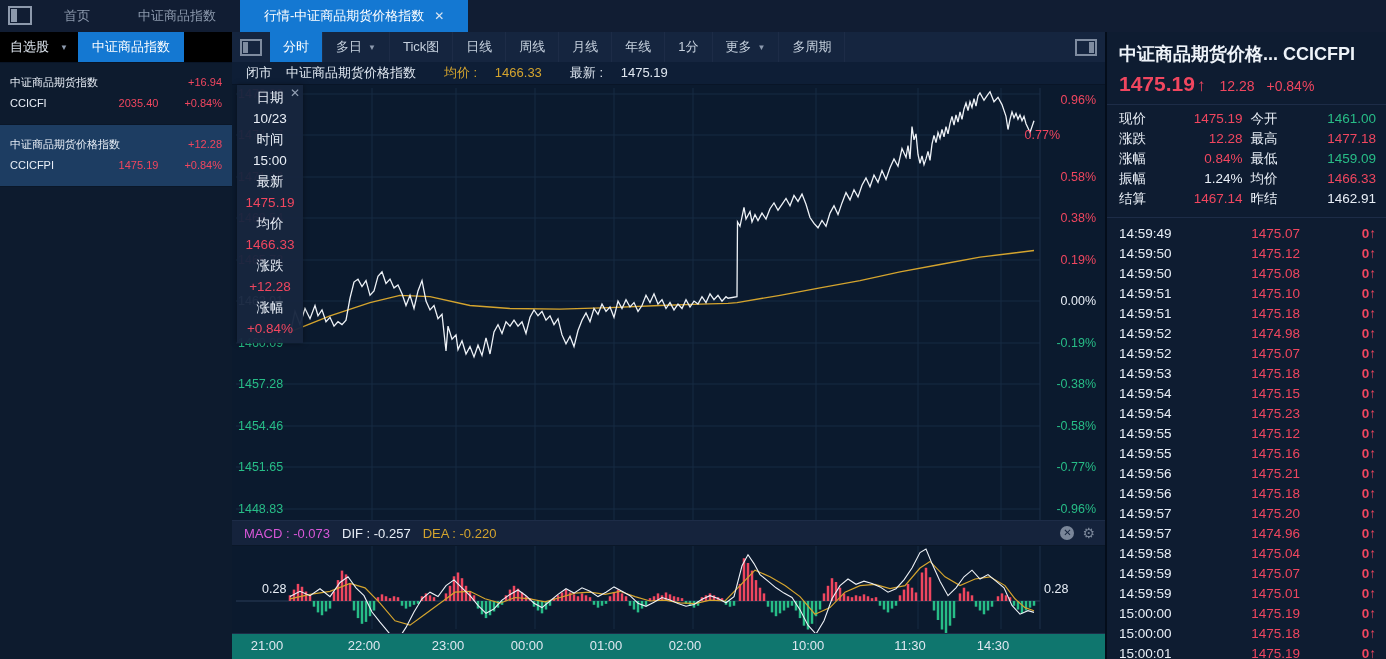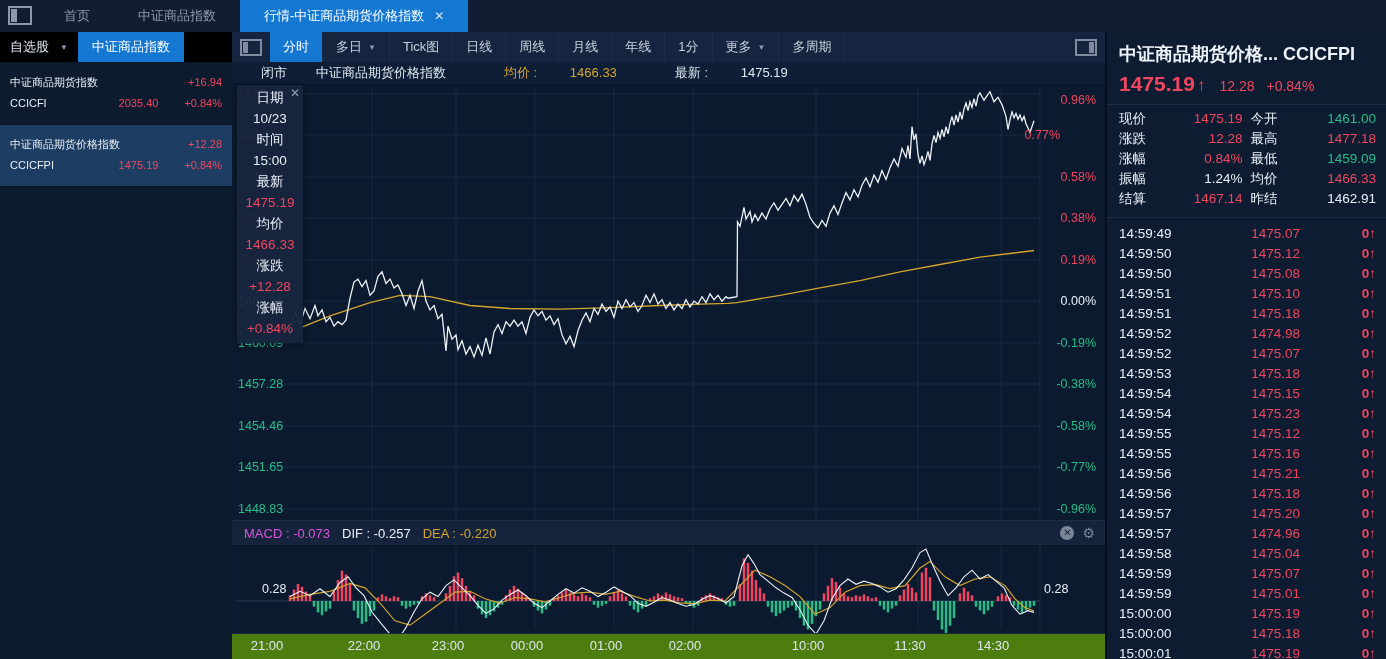--- a/index.html
+++ b/index.html
@@ -28,30 +28,30 @@
   #center-panel{position:absolute;top:32px;left:232px;width:873px;height:627px;background:#0b1a2e;}
   #chart-toolbar{position:absolute;top:0;left:0;width:873px;height:30px;background:#15253f;display:flex;align-items:stretch;border-bottom:1px solid #091527;}
   .ct-icon{width:18px;height:13px;border:2px solid #7f8ca0;margin:7px 8px 0 8px;position:relative;}
   .ct-icon.left-fill::after{content:"";position:absolute;left:1px;top:1px;bottom:1px;width:5px;background:#7f8ca0;}
   .ct-icon.right-fill::after{content:"";position:absolute;right:1px;top:1px;bottom:1px;width:5px;background:#7f8ca0;}
   .ct-item{display:flex;align-items:center;padding:0 13px;color:#c6d1de;border-right:1px solid #1d2c47;font-size:13px;}
   .ct-item.active{background:#1478d2;color:#fff;}
   .ct-right{margin-left:auto;display:flex;align-items:stretch;}
   .ct-right .ct-item{border-right:none;border-left:1px solid #1d2c47;}
   #status-row{position:absolute;top:30px;left:0;width:873px;height:22px;background:#0e1e36;display:flex;align-items:center;font-size:13px;border-bottom:1px solid #091527;}
-  #status-row span{margin-left:29px;}
+  #status-row span{margin-left:14px;}
   #chart-svg{position:absolute;top:52px;left:0;}
   .axis-label{position:absolute;font-size:12.5px;line-height:16px;height:16px;}
   .axis-label.right{text-align:right;}
   #macd-header{position:absolute;top:488px;left:0;width:873px;height:24px;background:#15233c;border-top:1px solid #1d2c47;border-bottom:1px solid #0a1728;display:flex;align-items:center;font-size:13px;}
   #macd-header .seg{margin-left:12px;}
   #macd-icons{margin-left:auto;margin-right:10px;display:flex;align-items:center;gap:8px;color:#7a8699;}
   .circle-x{width:14px;height:14px;border-radius:50%;background:#7a8699;color:#15233c;font-size:10px;line-height:14px;text-align:center;font-weight:bold;}
   .gear{font-size:14px;color:#7a8699;}
-  #time-axis{position:absolute;top:601px;left:0;width:873px;height:26px;border-top:1px solid #1d2c47;background:#4d7c0f;}
+  #time-axis{position:absolute;top:601px;left:0;width:873px;height:26px;border-top:1px solid #1d2c47;background:#0f766e;}
   .time-label{position:absolute;top:4px;transform:translateX(-50%);font-size:13px;color:#dfe7f0;}
   
   #chart-tooltip{position:absolute;top:53px;left:5px;width:66px;background:rgba(23,37,62,0.96);z-index:5;padding:2px 0 4px 0;box-shadow:0 0 6px rgba(0,0,0,0.4);}
   #tooltip-close{position:absolute;top:1px;right:3px;color:#93a0b4;font-size:12px;}
   .tt-line{text-align:center;line-height:21px;font-size:13.5px;}
   
   #right-panel{position:absolute;top:32px;left:1105px;width:281px;height:627px;background:#0e1c31;border-left:2px solid #040d1a;box-sizing:border-box;}
   #quote-title{margin:10px 0 0 12px;font-size:18px;color:#eef3f9;font-weight:bold;}
   #quote-price-row{margin:6px 0 0 12px;display:flex;align-items:baseline;}
   #quote-price{font-size:21px;font-weight:bold;color:#f0465f;}

